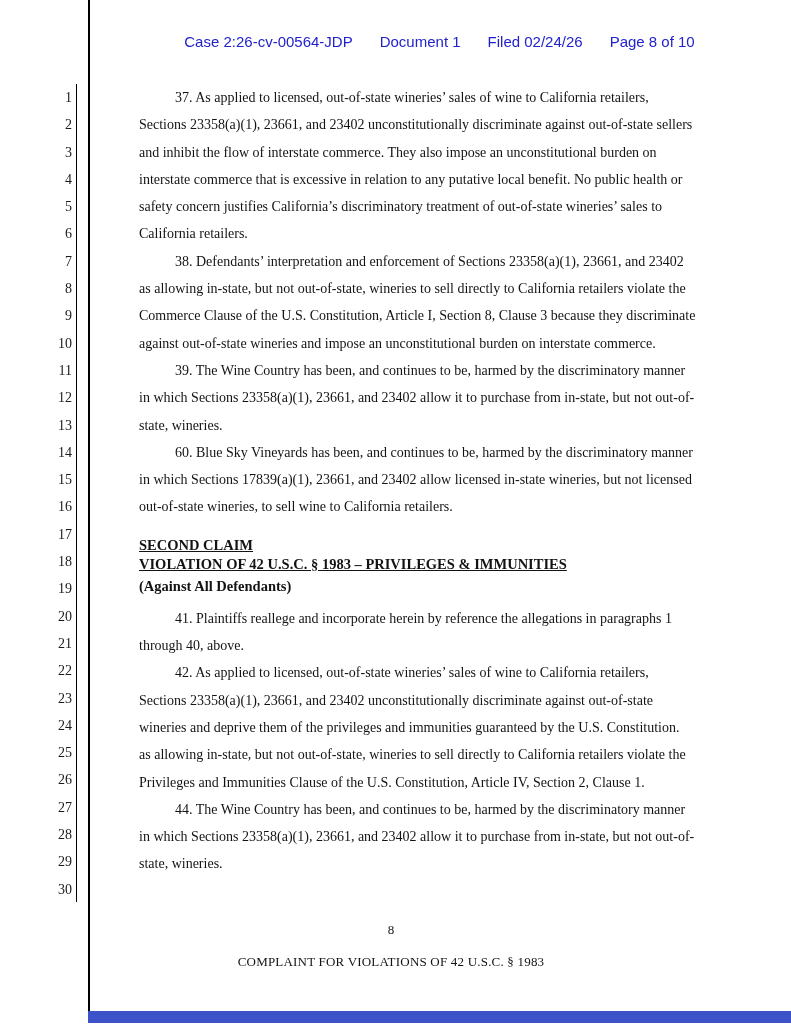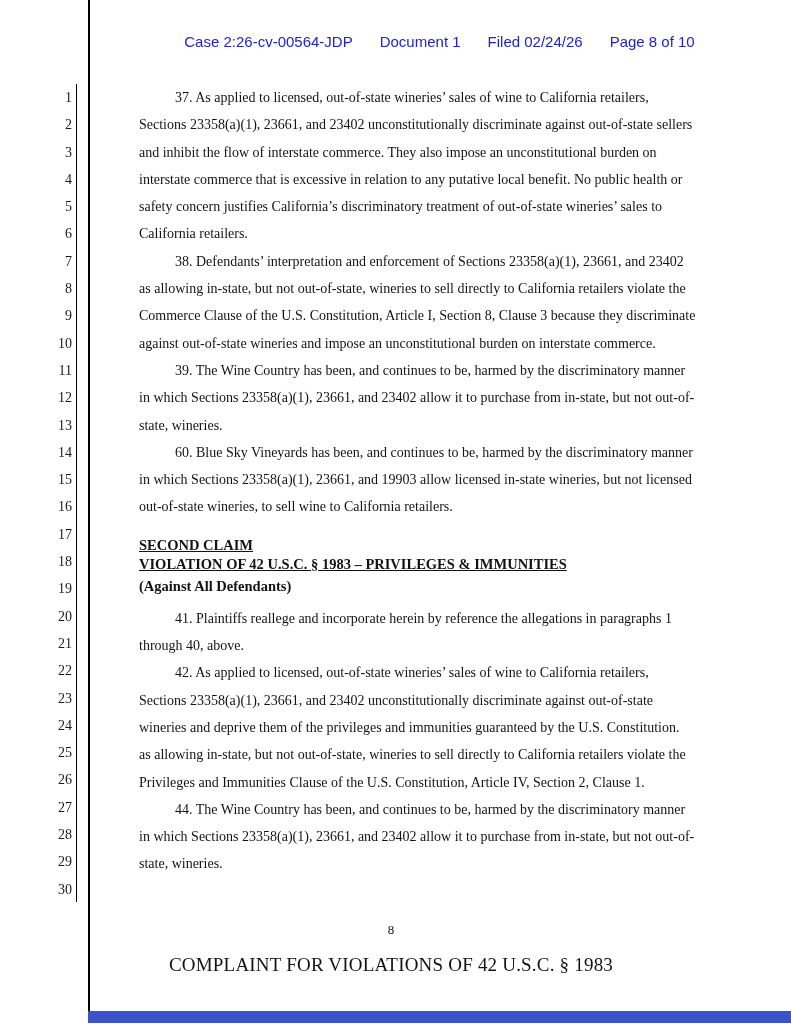--- a/index.html
+++ b/index.html
@@ -34,21 +34,21 @@
   }
   .h-line{line-height:19px;white-space:nowrap}
   .h-underline{text-decoration:underline}
   .h-against{margin-top:3px}
   .footer-num{
     position:absolute;top:922px;left:88px;right:97px;
     text-align:center;font-size:13px;
   }
   .footer-title{
     position:absolute;top:954px;left:88px;right:97px;
-    text-align:center;font-size:19px;letter-spacing:0.2px;white-space:nowrap;
+    text-align:center;font-size:13px;letter-spacing:0.2px;white-space:nowrap;
   }
   .bottom-bar{
     position:absolute;left:88px;top:1011px;width:703px;height:12px;
     background:#3b52c9;
   }
 </style>
 </head>
 <body>
 
 <div class="page">
@@ -151,21 +151,21 @@
         <div class="bline">against out-of-state wineries and impose an unconstitutional burden on interstate commerce.</div>
 
         <div class="bline indent">39. The Wine Country has been, and continues to be, harmed by the discriminatory manner</div>
 
         <div class="bline">in which Sections 23358(a)(1), 23661, and 23402 allow it to purchase from in-state, but not out-of-</div>
 
         <div class="bline">state, wineries.</div>
 
         <div class="bline indent">60. Blue Sky Vineyards has been, and continues to be, harmed by the discriminatory manner</div>
 
-        <div class="bline">in which Sections 23358(a)(1), 23661, and 19903 allow licensed in-state wineries, but not licensed</div>
+        <div class="bline">in which Sections 17839(a)(1), 23661, and 23402 allow licensed in-state wineries, but not licensed</div>
 
         <div class="bline">out-of-state wineries, to sell wine to California retailers.</div>
       </div>
 
     <div class="claim-heading">
       <div class="h-line h-underline">SECOND CLAIM</div>
       <div class="h-line h-underline">VIOLATION OF 42 U.S.C. § 1983 – PRIVILEGES &amp; IMMUNITIES</div>
       <div class="h-line h-against">(Against All Defendants)</div>
     </div>
 

